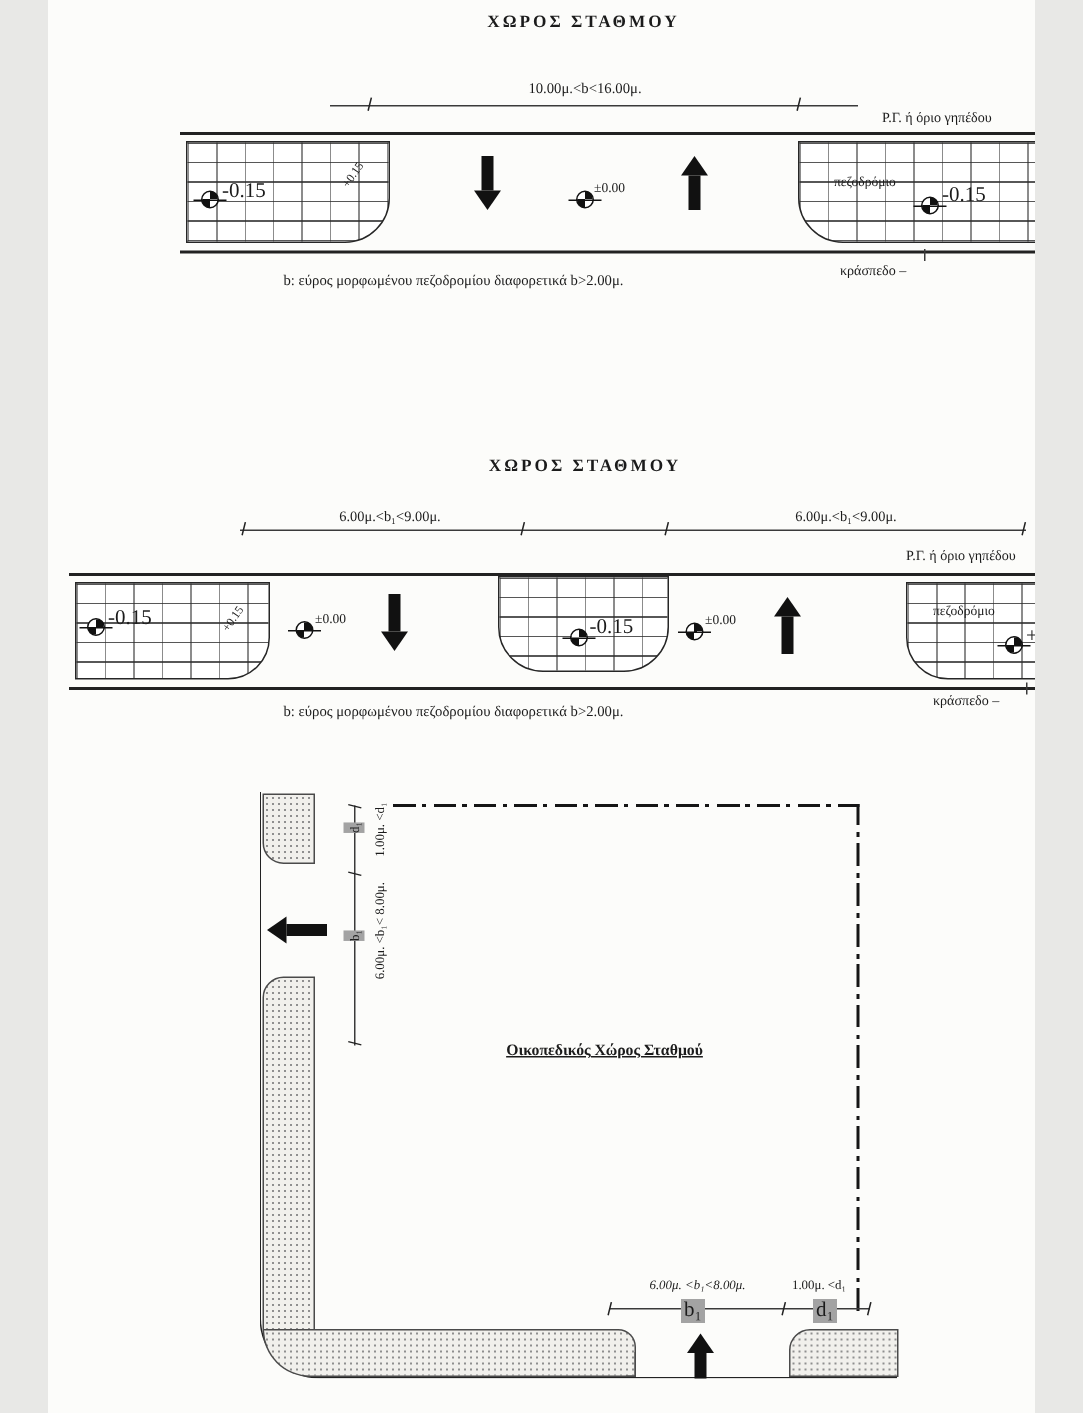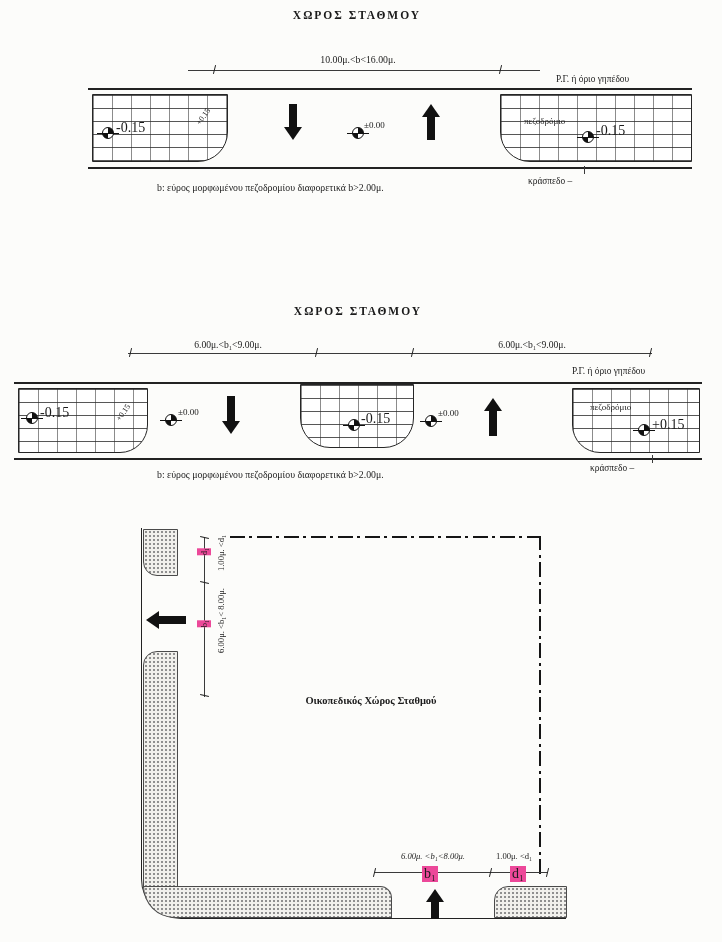--- a/index.html
+++ b/index.html
@@ -1,16 +1,16 @@
 <!DOCTYPE html>
 <html><head>
 <meta charset="utf-8">
 <style>
   html,body{margin:0;padding:0;background:#e8e8e6;}
-  #stage{position:relative;width:722px;height:942px;background:#fcfcfa;margin:0 auto;
+  #stage{position:relative;width:658px;height:942px;background:#fcfcfa;margin:0 auto;
          font-family:"Liberation Serif","DejaVu Serif","DejaVu Sans",serif;color:#1b1b1b;overflow:hidden;}
   .t{position:absolute;white-space:nowrap;font-size:10px;color:#1b1b1b;}
   .title{font-size:11.5px;letter-spacing:2px;font-weight:600;text-align:center;}
   .cap{font-size:9.8px;text-align:left;}
   .sm{font-size:9px;}
   .xs{font-size:14px;}
   .ctr{text-align:center;}
   .hl{position:absolute;background:#222;height:1.5px;}
   .vl{position:absolute;background:#222;width:1.5px;}
   .thin{background:#3a3a3a;height:1px;}
@@ -31,21 +31,21 @@
   .arrow.v{flex-direction:column;}
   .sh-v{width:8px;background:#111;}
   .hd-up{width:0;height:0;border-left:9px solid transparent;border-right:9px solid transparent;border-bottom:13px solid #111;}
   .hd-dn{width:0;height:0;border-left:9px solid transparent;border-right:9px solid transparent;border-top:13px solid #111;}
   .sh-h{height:8px;background:#111;}
   .hd-lf{width:0;height:0;border-top:9px solid transparent;border-bottom:9px solid transparent;border-right:13px solid #111;}
   .tick-v{position:absolute;width:1.2px;height:9px;background:#222;transform:rotate(14deg);}
   .tick-h{position:absolute;height:1.2px;width:9px;background:#222;transform:rotate(14deg);}
   .vtext{position:absolute;writing-mode:vertical-rl;transform:rotate(180deg);white-space:nowrap;font-size:8.6px;}
   .diag{transform:rotate(-55deg);font-size:8px;}
-  .mask{background:#ec4899;padding:0 2px;text-align:center;}
+  .mask{background:#a3a3a3;padding:0 2px;text-align:center;}
   .outerL{position:absolute;border-left:1.6px solid #222;border-bottom:1.6px solid #222;border-bottom-left-radius:40px;}
 </style>
 </head>
 <body>
 
 <div id="stage">
 
   <div>
     <div class="t title" style="left:257px;top:9px;width:200px;">ΧΩΡΟΣ ΣΤΑΘΜΟΥ</div>
 
@@ -161,21 +161,21 @@
 
     <div class="vl vthin" style="left:204px;top:537px;height:160px;"></div>
     <div class="tick-h" style="left:200px;top:537px;"></div>
     <div class="tick-h" style="left:200px;top:582px;"></div>
     <div class="tick-h" style="left:200px;top:695px;"></div>
     <div class="vtext mask" style="left:197px;top:548px;">d₁</div>
     <div class="vtext mask" style="left:197px;top:620px;">b₁</div>
     <div class="vtext" style="left:216px;top:535px;">1.00μ. &lt;d₁</div>
     <div class="vtext" style="left:216px;top:588px;">6.00μ. &lt;b₁&lt; 8.00μ.</div>
 
-    <div class="t ctr" style="left:226px;top:695px;width:290px;font-size:10.5px;font-weight:600;">Οικοπεδικός Χώρος Σταθμού</div>
+    <div class="t ctr" style="left:226px;top:695px;width:290px;font-size:10.5px;font-weight:600;text-decoration:underline;">Οικοπεδικός Χώρος Σταθμού</div>
 
     <div class="t ctr" style="left:380px;top:851px;width:106px;font-size:8.6px;font-style:italic;">6.00μ. &lt;b₁&lt;8.00μ.</div>
     <div class="t ctr" style="left:487px;top:851px;width:54px;font-size:8.6px;">1.00μ. &lt;d₁</div>
     <div class="hl thin" style="left:374px;top:872px;width:174px;"></div>
     <div class="tick-v" style="left:374px;top:868px;"></div>
     <div class="tick-v" style="left:490px;top:868px;"></div>
     <div class="tick-v" style="left:547px;top:868px;"></div>
     <div class="t xs mask" style="left:422px;top:866px;">b₁</div>
     <div class="t xs mask" style="left:510px;top:866px;">d₁</div>
   </div>

